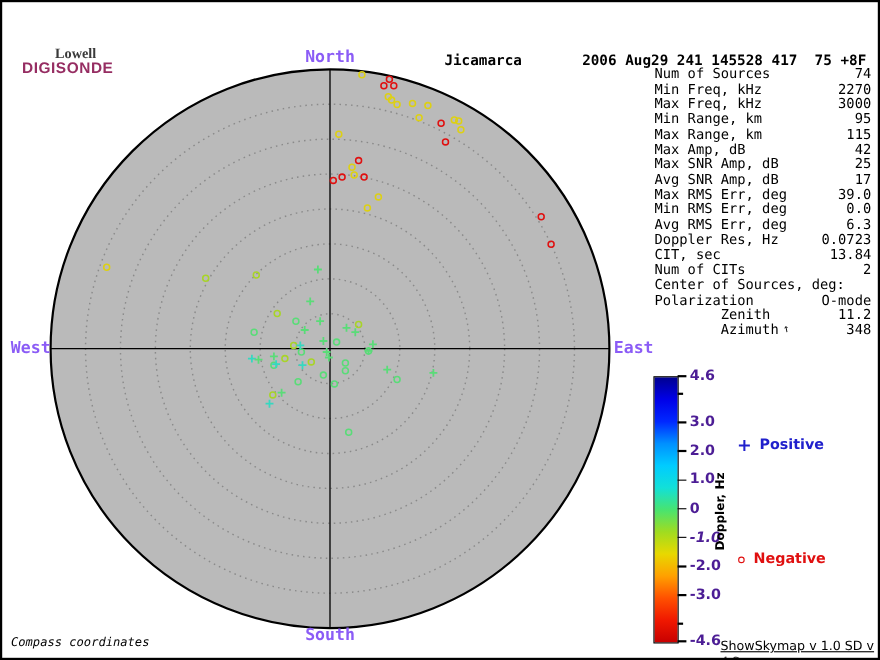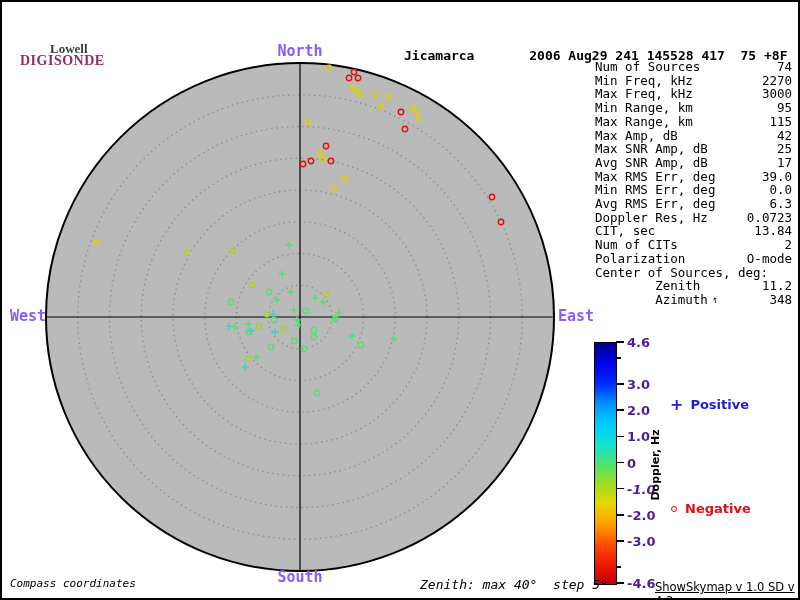--- a/index.html
+++ b/index.html
@@ -5,21 +5,21 @@
   html,body{margin:0;padding:0;background:#fff;}
   .page{
     position:relative;width:800px;height:600px;box-sizing:border-box;
     border:2px solid #000;background:#fff;overflow:hidden;
     font-family:"DejaVu Sans Mono","Liberation Mono",monospace;
   }
   
   .logo{position:absolute;left:10px;top:26px;width:110px;height:44px;text-align:center;}
   .logo svg{position:absolute;left:0;top:2px;}
   .logo-lowell{position:absolute;left:38px;top:13px;font-family:"Liberation Serif","DejaVu Serif",serif;font-size:13px;font-weight:bold;color:#3a3a3a;}
-  .logo-digisonde{position:absolute;left:8px;top:25px;font-family:Liberation Serif, serif;font-size:14px;font-weight:bold;color:#962d62;letter-spacing:.5px;}
+  .logo-digisonde{position:absolute;left:8px;top:25px;font-family:Liberation Sans, sans-serif;font-size:14px;font-weight:bold;color:#962d62;letter-spacing:.5px;}
   
   .header{position:absolute;left:402px;top:6px;font-size:13px;font-weight:bold;line-height:19px;white-space:pre;color:#000;}
   
   .stats{position:absolute;left:593px;top:58px;width:197px;font-size:12.5px;line-height:13.7px;color:#000;}
   .stat-row{display:flex;}
   .stat-label{white-space:pre;}
   .stat-value{margin-left:auto;white-space:pre;}
   .azimuth-arrow{display:inline-block;transform:rotate(-12deg);font-size:10px;margin-left:4px;}
   
   .plot-svg{position:absolute;left:0;top:0;}
@@ -195,26 +195,26 @@
       </div>
       <div class="stat-row">
         <span class="stat-label">CIT, sec</span>
         <span class="stat-value">13.84</span>
       </div>
       <div class="stat-row">
         <span class="stat-label">Num of CITs</span>
         <span class="stat-value">2</span>
       </div>
       <div class="stat-row">
+        <span class="stat-label">Center of Sources, deg:</span>
+        <span class="stat-value"></span>
+      </div>
+      <div class="stat-row">
         <span class="stat-label">Polarization</span>
         <span class="stat-value">O-mode</span>
-      </div>
-      <div class="stat-row">
-        <span class="stat-label">Center of Sources, deg:</span>
-        <span class="stat-value"></span>
       </div>
       <div class="stat-row">
         <span class="stat-label">        Zenith</span>
         <span class="stat-value">11.2</span>
       </div>
       <div class="stat-row">
         <span class="stat-label">        Azimuth</span>
         <span class="azimuth-arrow">↑</span>
         <span class="stat-value">348</span>
       </div>
@@ -253,16 +253,15 @@
   <div class="legend-item legend-pos" id="legend-pos" style="color: rgb(32, 32, 204);">
     <span class="legend-plus">+</span>
     <span>Positive</span>
   </div>
   <div class="legend-item legend-neg" id="legend-neg" style="color: rgb(224, 16, 16);">
     <span class="legend-circle"></span>
     <span>Negative</span>
   </div>
 
   <div class="footer-left">Compass coordinates</div>
-  <div class="footer-center">Zenith: max 40°  step 5°</div>
   <div class="footer-right">ShowSkymap v 1.0  SD v 4.2</div>
 
 </div>
 
 </body></html>

